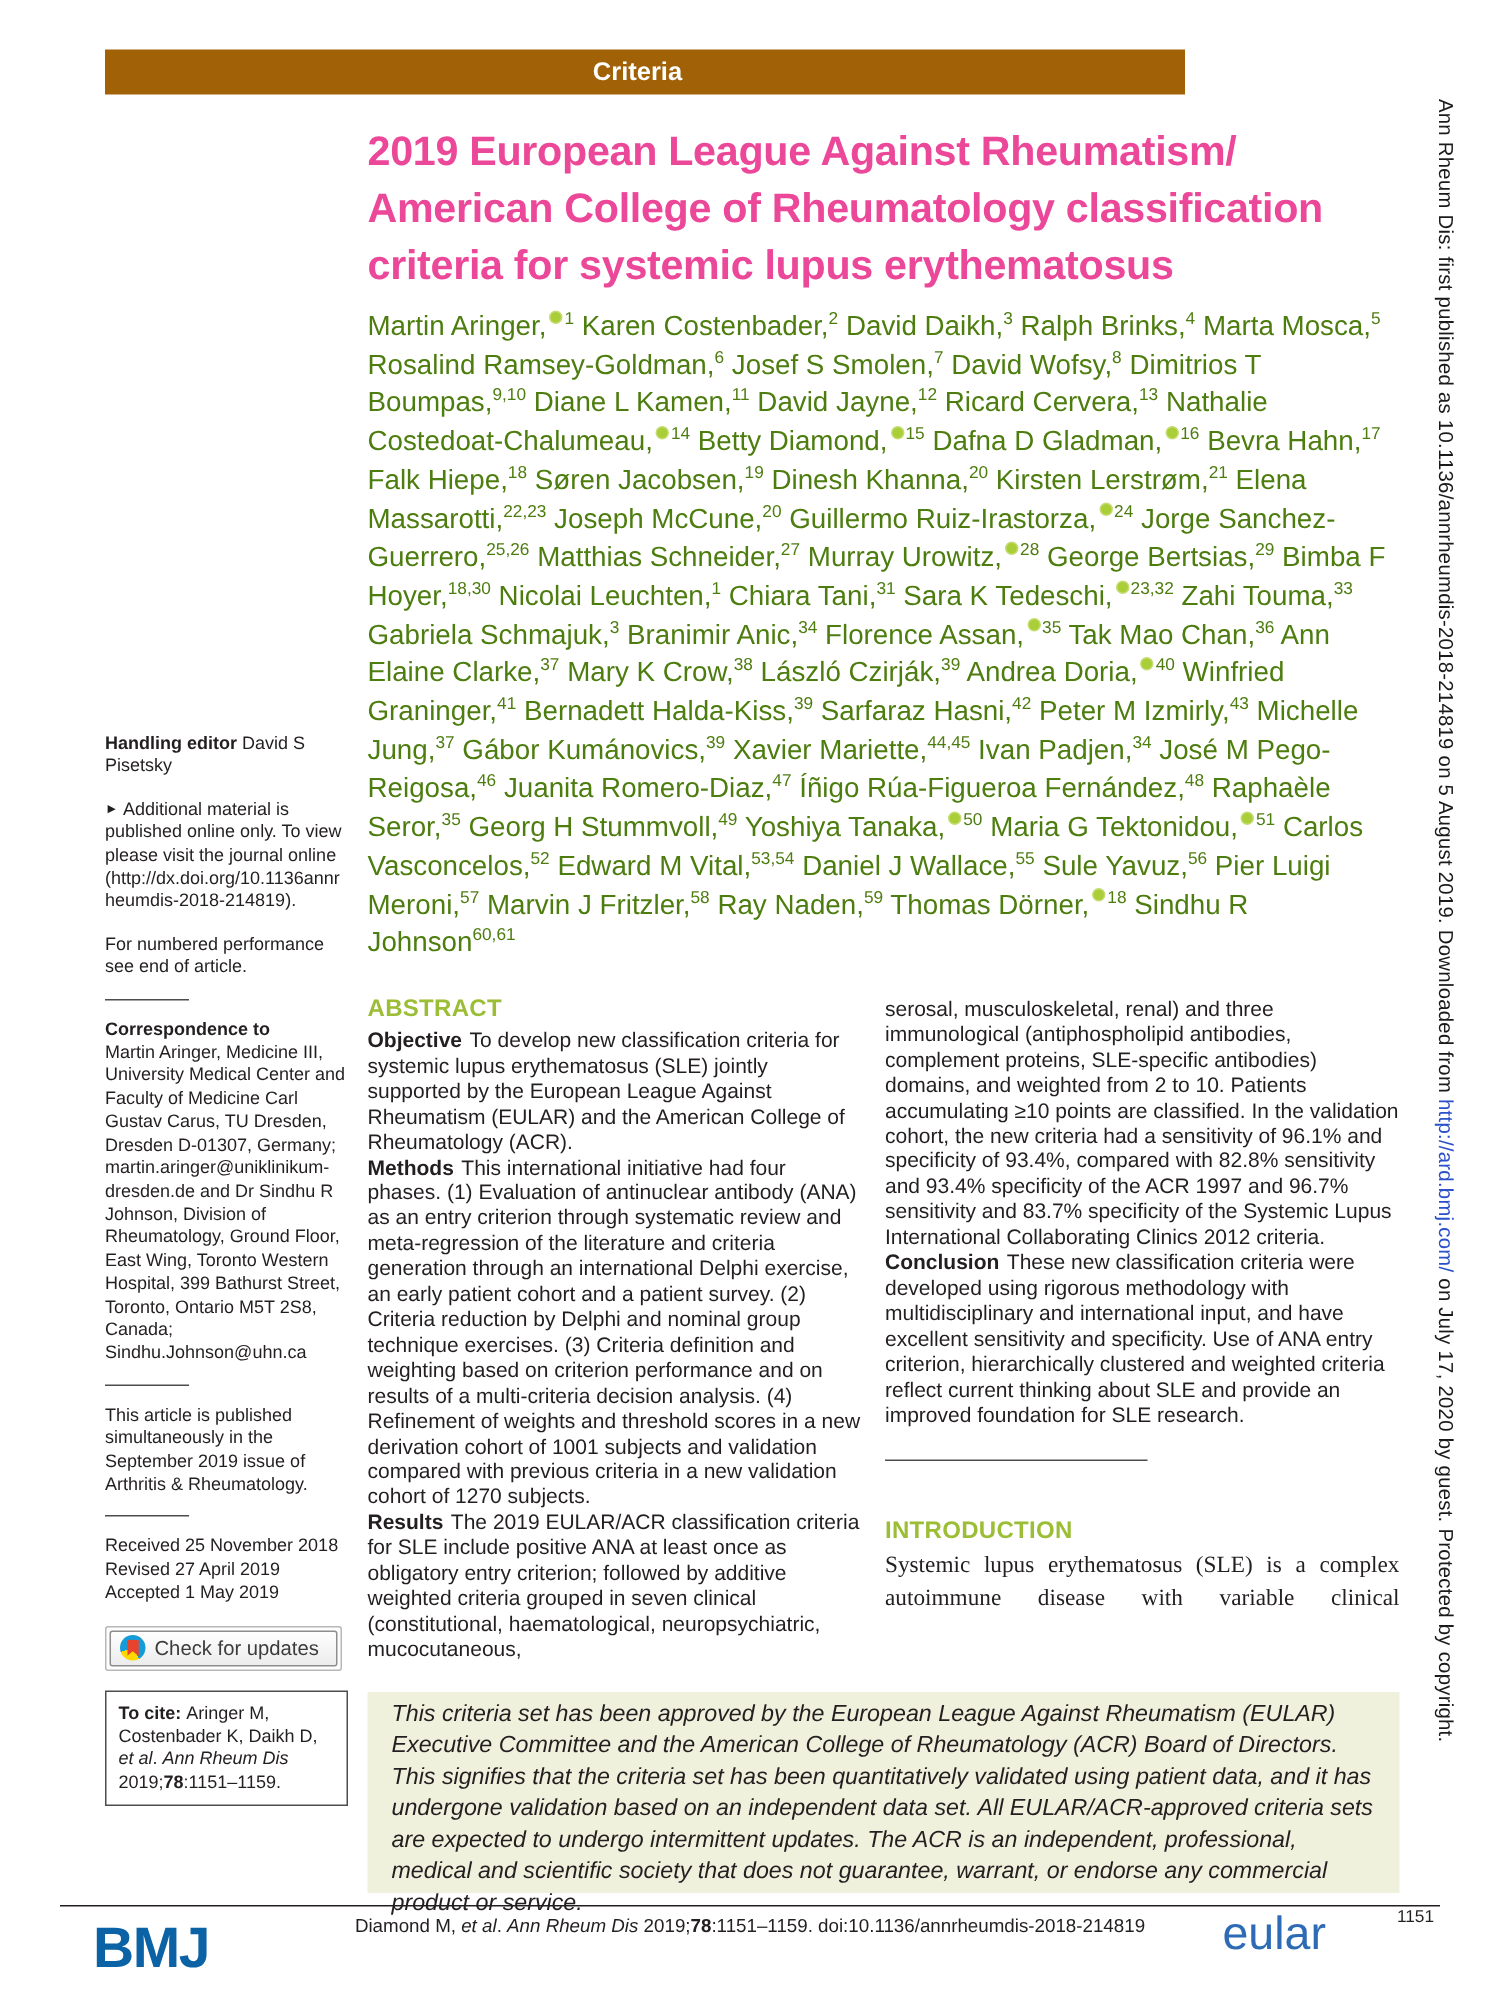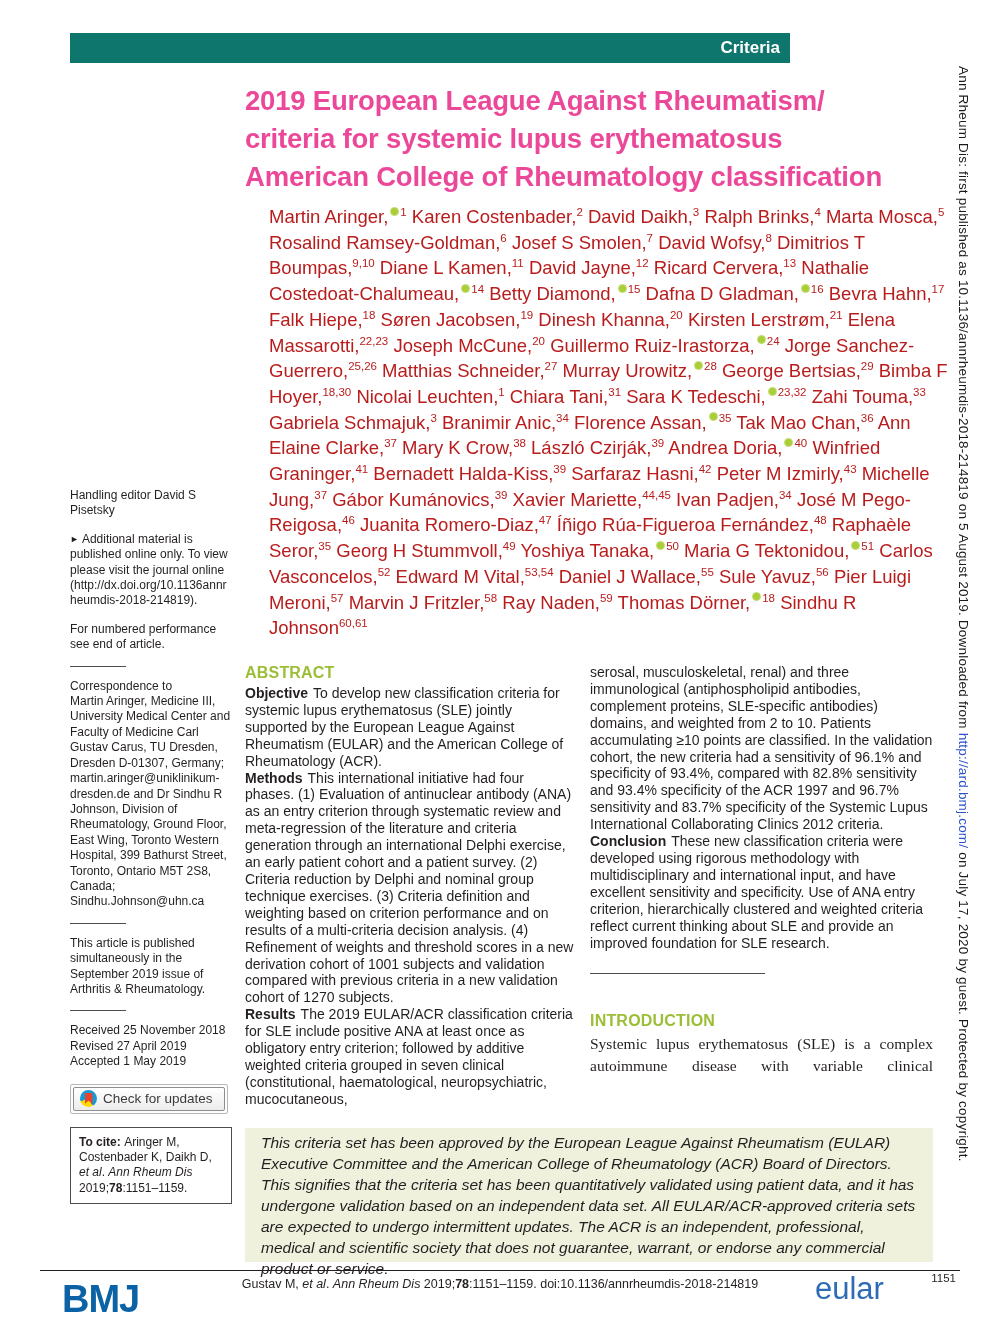--- a/index.html
+++ b/index.html
@@ -2,39 +2,39 @@
 <html><head>
 <meta charset="utf-8">
 <style>
   * { box-sizing: border-box; margin: 0; padding: 0; }
   html,body { background:#ffffff; }
   body { font-family:"Liberation Sans", sans-serif; color:#231f20; }
   .page { position:relative; width:1000px; height:1333px; background:#fff; overflow:hidden; }
 
   
   .cat-bar { position:absolute; left:70px; top:33px; width:720px; height:30px;
-    background:#0f766e; display:flex; align-items:center; justify-content:flex-end; padding-right:10px; }
+    background:#a16207; display:flex; align-items:center; justify-content:center; padding-right:10px; }
   .cat-bar .cat-label { color:#fff; font-size:17px; font-weight:700; }
 
   
   .title { position:absolute; left:245px; top:82px; width:660px;
     font-size:27.5px; font-weight:700; letter-spacing:-0.2px; line-height:38px; color:#ec4899; }
   .authors { position:absolute; left:245px; top:204px; width:680px;
-    font-size:18.5px; line-height:25.7px; color:#b91c1c;margin-left:24px; }
+    font-size:18.5px; line-height:25.7px; color:#4d7c0f; }
   .authors sup { font-size:11.5px; line-height:0; vertical-align:super; }
   .orcid { display:inline-block; width:9px; height:9px; border-radius:50%;
     background:#aace38; border:1.5px solid #c5dc74; vertical-align:super; margin:0 1px 0 2px; }
 
   
   .sidebar { position:absolute; left:70px; top:488px; width:162px;
     font-size:12px; line-height:15.4px; color:#231f20; }
   .sidebar p { margin-bottom:13px; overflow-wrap:anywhere; }
   .sidebar .nowrap-fix { overflow-wrap:anywhere; }
   .sb-divider { width:56px; border-top:1px solid #4d4d4f; margin:12px 0 12px 0; }
-  .sb-bold { font-weight:400;margin-top:36px; }
+  .sb-bold { font-weight:700;margin-top:36px; }
   .arrow { font-size:9px; vertical-align:1px; margin-right:3px; }
   .dates div { margin:0; }
 
   .check-btn { margin:14px 0 13px 0; width:158px; height:30px; border:1px solid #b7b7b7;
     background:#fdfdfd; border-radius:2px; display:flex; align-items:center; justify-content:center; padding:2px;text-align:right; }
   .check-inner { width:100%; height:100%; border:1px solid #8e8e8e; border-radius:2px;
     background:linear-gradient(#ffffff,#ececec); display:flex; align-items:center; gap:6px; padding-left:6px; cursor:pointer; }
   .cm-icon { position:relative; width:17px; height:17px; border-radius:50%;
     background:conic-gradient(from 150deg, #ffd800 0 100deg, #159bd7 100deg 360deg); flex:none; }
   .cm-icon::after { content:""; position:absolute; left:4.5px; top:3px; width:8px; height:11px;
@@ -78,22 +78,22 @@
 <body>
 
 <div class="page">
 
   <div class="cat-bar">
     <span class="cat-label">Criteria</span>
   </div>
 
   <div class="title">
       <div>2019 European League Against Rheumatism/</div>
+      <div>American College of Rheumatology classification</div>
       <div>criteria for systemic lupus erythematosus</div>
-      <div>American College of Rheumatology classification</div>
     </div>
 
   <div class="authors"><span>Martin Aringer,<span class="orcid"></span><sup>1</sup></span> <span>Karen Costenbader,<sup>2</sup></span> <span>David Daikh,<sup>3</sup></span> <span>Ralph Brinks,<sup>4</sup></span> <span>Marta Mosca,<sup>5</sup></span> <span>Rosalind Ramsey-Goldman,<sup>6</sup></span> <span>Josef S Smolen,<sup>7</sup></span> <span>David Wofsy,<sup>8</sup></span> <span>Dimitrios T Boumpas,<sup>9,10</sup></span> <span>Diane L Kamen,<sup>11</sup></span> <span>David Jayne,<sup>12</sup></span> <span>Ricard Cervera,<sup>13</sup></span> <span>Nathalie Costedoat-Chalumeau,<span class="orcid"></span><sup>14</sup></span> <span>Betty Diamond,<span class="orcid"></span><sup>15</sup></span> <span>Dafna D Gladman,<span class="orcid"></span><sup>16</sup></span> <span>Bevra Hahn,<sup>17</sup></span> <span>Falk Hiepe,<sup>18</sup></span> <span>Søren Jacobsen,<sup>19</sup></span> <span>Dinesh Khanna,<sup>20</sup></span> <span>Kirsten Lerstrøm,<sup>21</sup></span> <span>Elena Massarotti,<sup>22,23</sup></span> <span>Joseph McCune,<sup>20</sup></span> <span>Guillermo Ruiz-Irastorza,<span class="orcid"></span><sup>24</sup></span> <span>Jorge Sanchez-Guerrero,<sup>25,26</sup></span> <span>Matthias Schneider,<sup>27</sup></span> <span>Murray Urowitz,<span class="orcid"></span><sup>28</sup></span> <span>George Bertsias,<sup>29</sup></span> <span>Bimba F Hoyer,<sup>18,30</sup></span> <span>Nicolai Leuchten,<sup>1</sup></span> <span>Chiara Tani,<sup>31</sup></span> <span>Sara K Tedeschi,<span class="orcid"></span><sup>23,32</sup></span> <span>Zahi Touma,<sup>33</sup></span> <span>Gabriela Schmajuk,<sup>3</sup></span> <span>Branimir Anic,<sup>34</sup></span> <span>Florence Assan,<span class="orcid"></span><sup>35</sup></span> <span>Tak Mao Chan,<sup>36</sup></span> <span>Ann Elaine Clarke,<sup>37</sup></span> <span>Mary K Crow,<sup>38</sup></span> <span>László Czirják,<sup>39</sup></span> <span>Andrea Doria,<span class="orcid"></span><sup>40</sup></span> <span>Winfried Graninger,<sup>41</sup></span> <span>Bernadett Halda-Kiss,<sup>39</sup></span> <span>Sarfaraz Hasni,<sup>42</sup></span> <span>Peter M Izmirly,<sup>43</sup></span> <span>Michelle Jung,<sup>37</sup></span> <span>Gábor Kumánovics,<sup>39</sup></span> <span>Xavier Mariette,<sup>44,45</sup></span> <span>Ivan Padjen,<sup>34</sup></span> <span>José M Pego-Reigosa,<sup>46</sup></span> <span>Juanita Romero-Diaz,<sup>47</sup></span> <span>Íñigo Rúa-Figueroa Fernández,<sup>48</sup></span> <span>Raphaèle Seror,<sup>35</sup></span> <span>Georg H Stummvoll,<sup>49</sup></span> <span>Yoshiya Tanaka,<span class="orcid"></span><sup>50</sup></span> <span>Maria G Tektonidou,<span class="orcid"></span><sup>51</sup></span> <span>Carlos Vasconcelos,<sup>52</sup></span> <span>Edward M Vital,<sup>53,54</sup></span> <span>Daniel J Wallace,<sup>55</sup></span> <span>Sule Yavuz,<sup>56</sup></span> <span>Pier Luigi Meroni,<sup>57</sup></span> <span>Marvin J Fritzler,<sup>58</sup></span> <span>Ray Naden,<sup>59</sup></span> <span>Thomas Dörner,<span class="orcid"></span><sup>18</sup></span> <span>Sindhu R Johnson<sup>60,61</sup></span> </div>
 
   <div class="sidebar">
     <p>
       <span class="sb-bold">Handling editor</span>
       <span>David S Pisetsky</span>
     </p>
     <p>
@@ -138,19 +138,19 @@
       </div>
     <div class="abs-rule"></div>
     <div class="sec-heading intro-heading">INTRODUCTION</div>
     <div class="intro-text">Systemic lupus erythematosus (SLE) is a complex autoimmune disease with variable clinical</div>
   </div>
 
   <div class="approval-box">This criteria set has been approved by the European League Against Rheumatism (EULAR) Executive Committee and the American College of Rheumatology (ACR) Board of Directors. This signifies that the criteria set has been quantitatively validated using patient data, and it has undergone validation based on an independent data set. All EULAR/ACR-approved criteria sets are expected to undergo intermittent updates. The ACR is an independent, professional, medical and scientific society that does not guarantee, warrant, or endorse any commercial product or service.</div>
 
   <div class="footer-rule"></div>
   <div class="bmj-logo">BMJ</div>
-  <div class="footer-citation"><span>Gustav M, </span><span style="font-style: italic;">et al</span><span>. </span><span style="font-style: italic;">Ann Rheum Dis</span><span> 2019;</span><span style="font-weight: 700;">78</span><span>:1151–1159. doi:10.1136/annrheumdis-2018-214819</span></div>
+  <div class="footer-citation"><span>Diamond M, </span><span style="font-style: italic;">et al</span><span>. </span><span style="font-style: italic;">Ann Rheum Dis</span><span> 2019;</span><span style="font-weight: 700;">78</span><span>:1151–1159. doi:10.1136/annrheumdis-2018-214819</span></div>
   <div class="eular-logo">eular</div>
   <div class="page-num">1151</div>
 
   <div class="v-strip"><span>Ann Rheum Dis: first published as 10.1136/annrheumdis-2018-214819 on 5 August 2019. Downloaded from </span><span class="seg-link">http://ard.bmj.com/</span><span> on July 17, 2020 by guest. Protected by copyright.</span></div>
 
 </div>
 
 </body></html>

